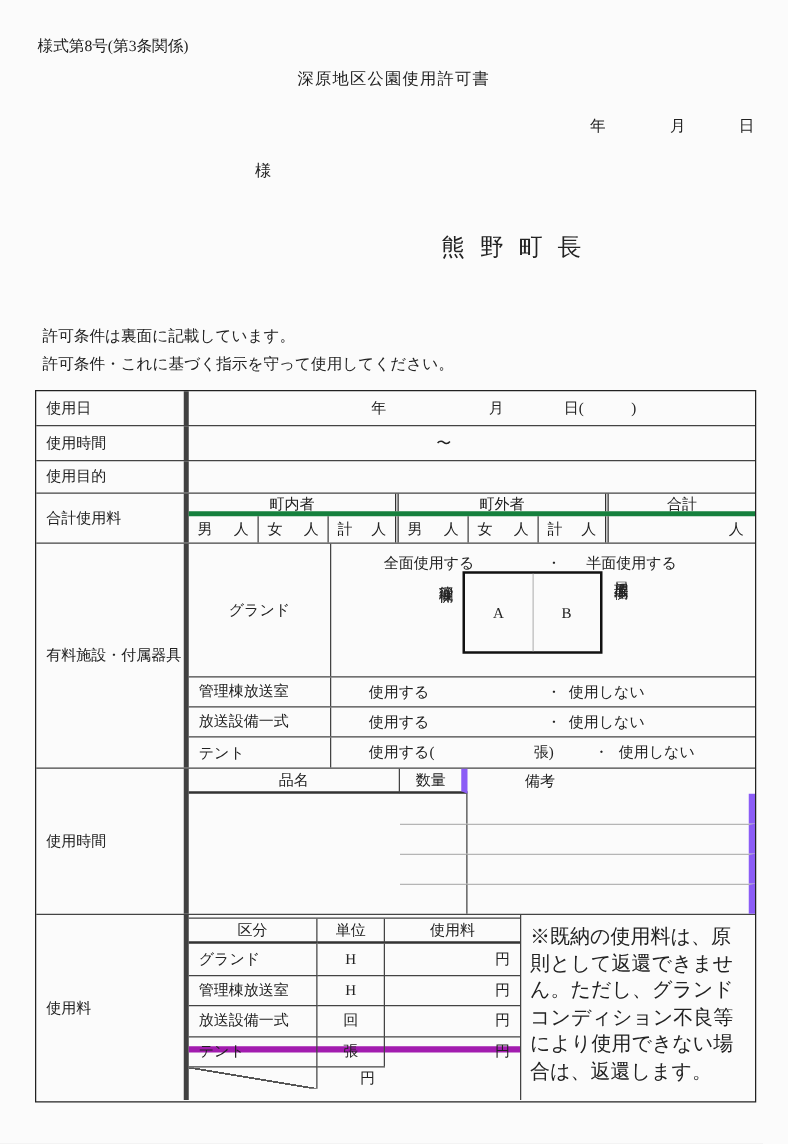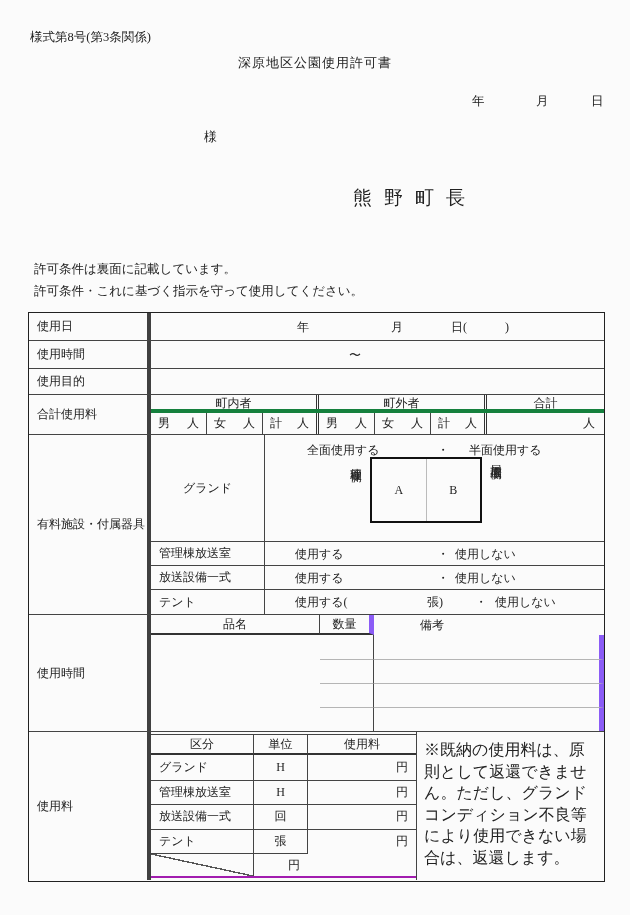--- a/index.html
+++ b/index.html
@@ -60,22 +60,22 @@
   .eq-h{display:flex;align-items:center;justify-content:center;}
   .eq-c1{border-right:1px solid #444;}
   .eq-c2{border-right:5px solid #8b5cf6;}
   .eq-hthick{border-bottom:2px solid #333;}
   .eq-note-h{justify-content:flex-start;padding-left:6px;margin-left:40px;}
   .eq-row-sep{border-top:1px solid #b5b5b5;}
   .eq-note-body{grid-row:2 / span 4;}
 
   
   .fee-wrap{position:relative;height:100%;}
-  .fee-table{position:absolute;left:0;top:2px;width:265px;height:144px;
-    border-top:1px solid #444;border-bottom:2px solid #a21caf;
+  .fee-table{position:absolute;left:0;top:2px;width:265px;height:108px;
+    border-top:1px solid #444;border-bottom:5px solid #a21caf;
     display:grid;grid-template-columns:103px 54px 108px;grid-template-rows:20px repeat(4,24.5px) 1fr;}
   .fee-cell{display:flex;align-items:center;}
   .fc1{border-right:1px solid #444;padding-left:8px;}
   .fc2{border-right:1px solid #444;justify-content:center;}
   .fc3{justify-content:flex-end;padding-right:8px;}
   .fee-head{justify-content:center;border-bottom:2px solid #333;padding:0;}
   .fee-sep{border-top:1px solid #444;}
   .fee-total-label{justify-content:center;padding-left:0;}
   .diag{background:linear-gradient(to top right,transparent calc(50% - 0.7px),#555 calc(50% - 0.7px),#555 calc(50% + 0.7px),transparent calc(50% + 0.7px));}
   .fee-note{position:absolute;left:265px;top:0;bottom:0;right:0;border-left:1px solid #444;

